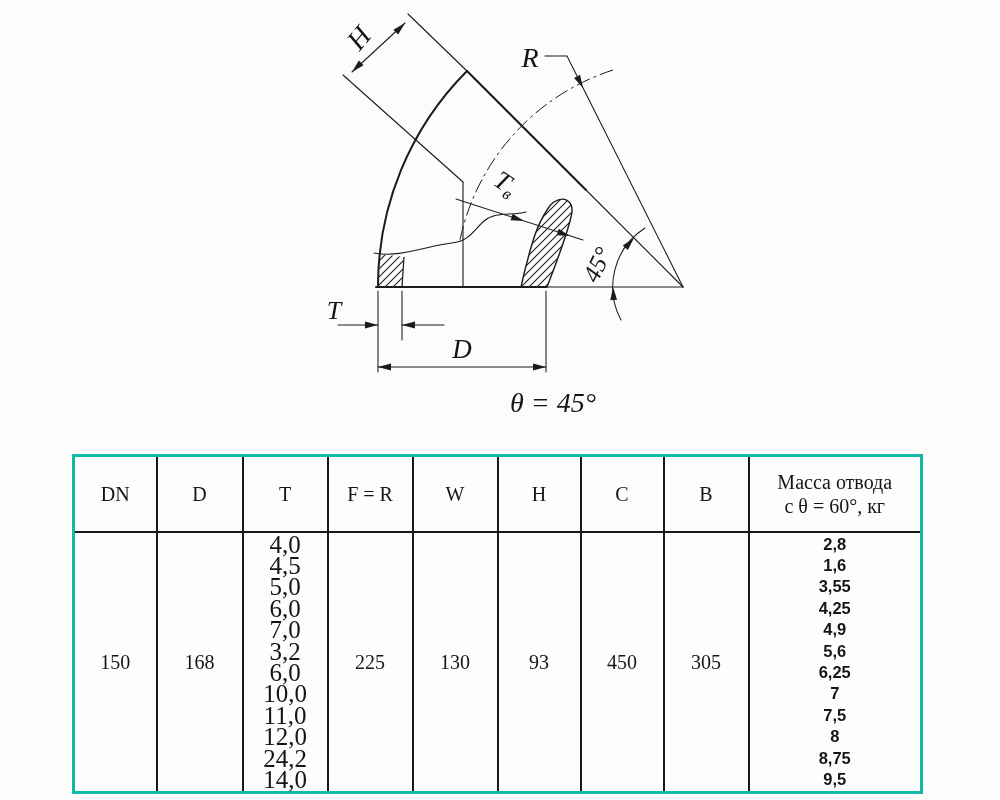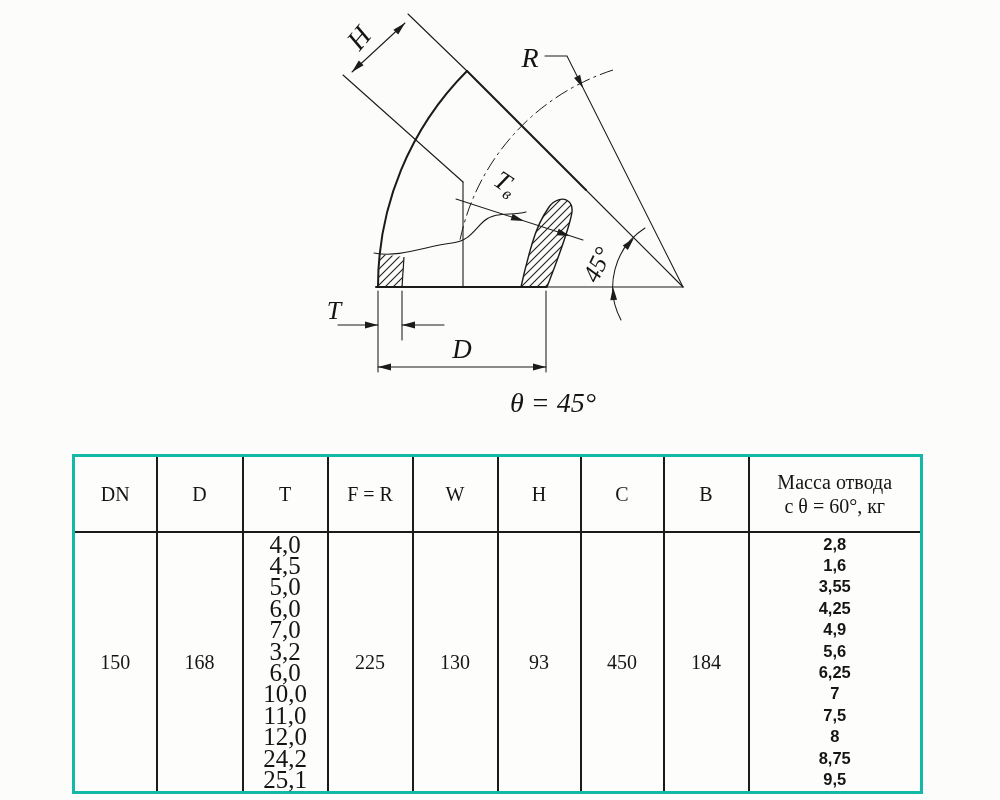--- a/index.html
+++ b/index.html
@@ -160,27 +160,27 @@
           <div class="list-line">4,5</div>
           <div class="list-line">5,0</div>
           <div class="list-line">6,0</div>
           <div class="list-line">7,0</div>
           <div class="list-line">3,2</div>
           <div class="list-line">6,0</div>
           <div class="list-line">10,0</div>
           <div class="list-line">11,0</div>
           <div class="list-line">12,0</div>
           <div class="list-line">24,2</div>
-          <div class="list-line">25,1</div>
+          <div class="list-line">14,0</div>
         </td>
       <td class="body-cell">225</td>
       <td class="body-cell">130</td>
       <td class="body-cell">93</td>
       <td class="body-cell">450</td>
-      <td class="body-cell">184</td>
+      <td class="body-cell">305</td>
       <td class="body-cell list-cell mass-col">
           <div class="list-line">2,8</div>
           <div class="list-line">1,6</div>
           <div class="list-line">3,55</div>
           <div class="list-line">4,25</div>
           <div class="list-line">4,9</div>
           <div class="list-line">5,6</div>
           <div class="list-line">6,25</div>
           <div class="list-line">7</div>
           <div class="list-line">7,5</div>

